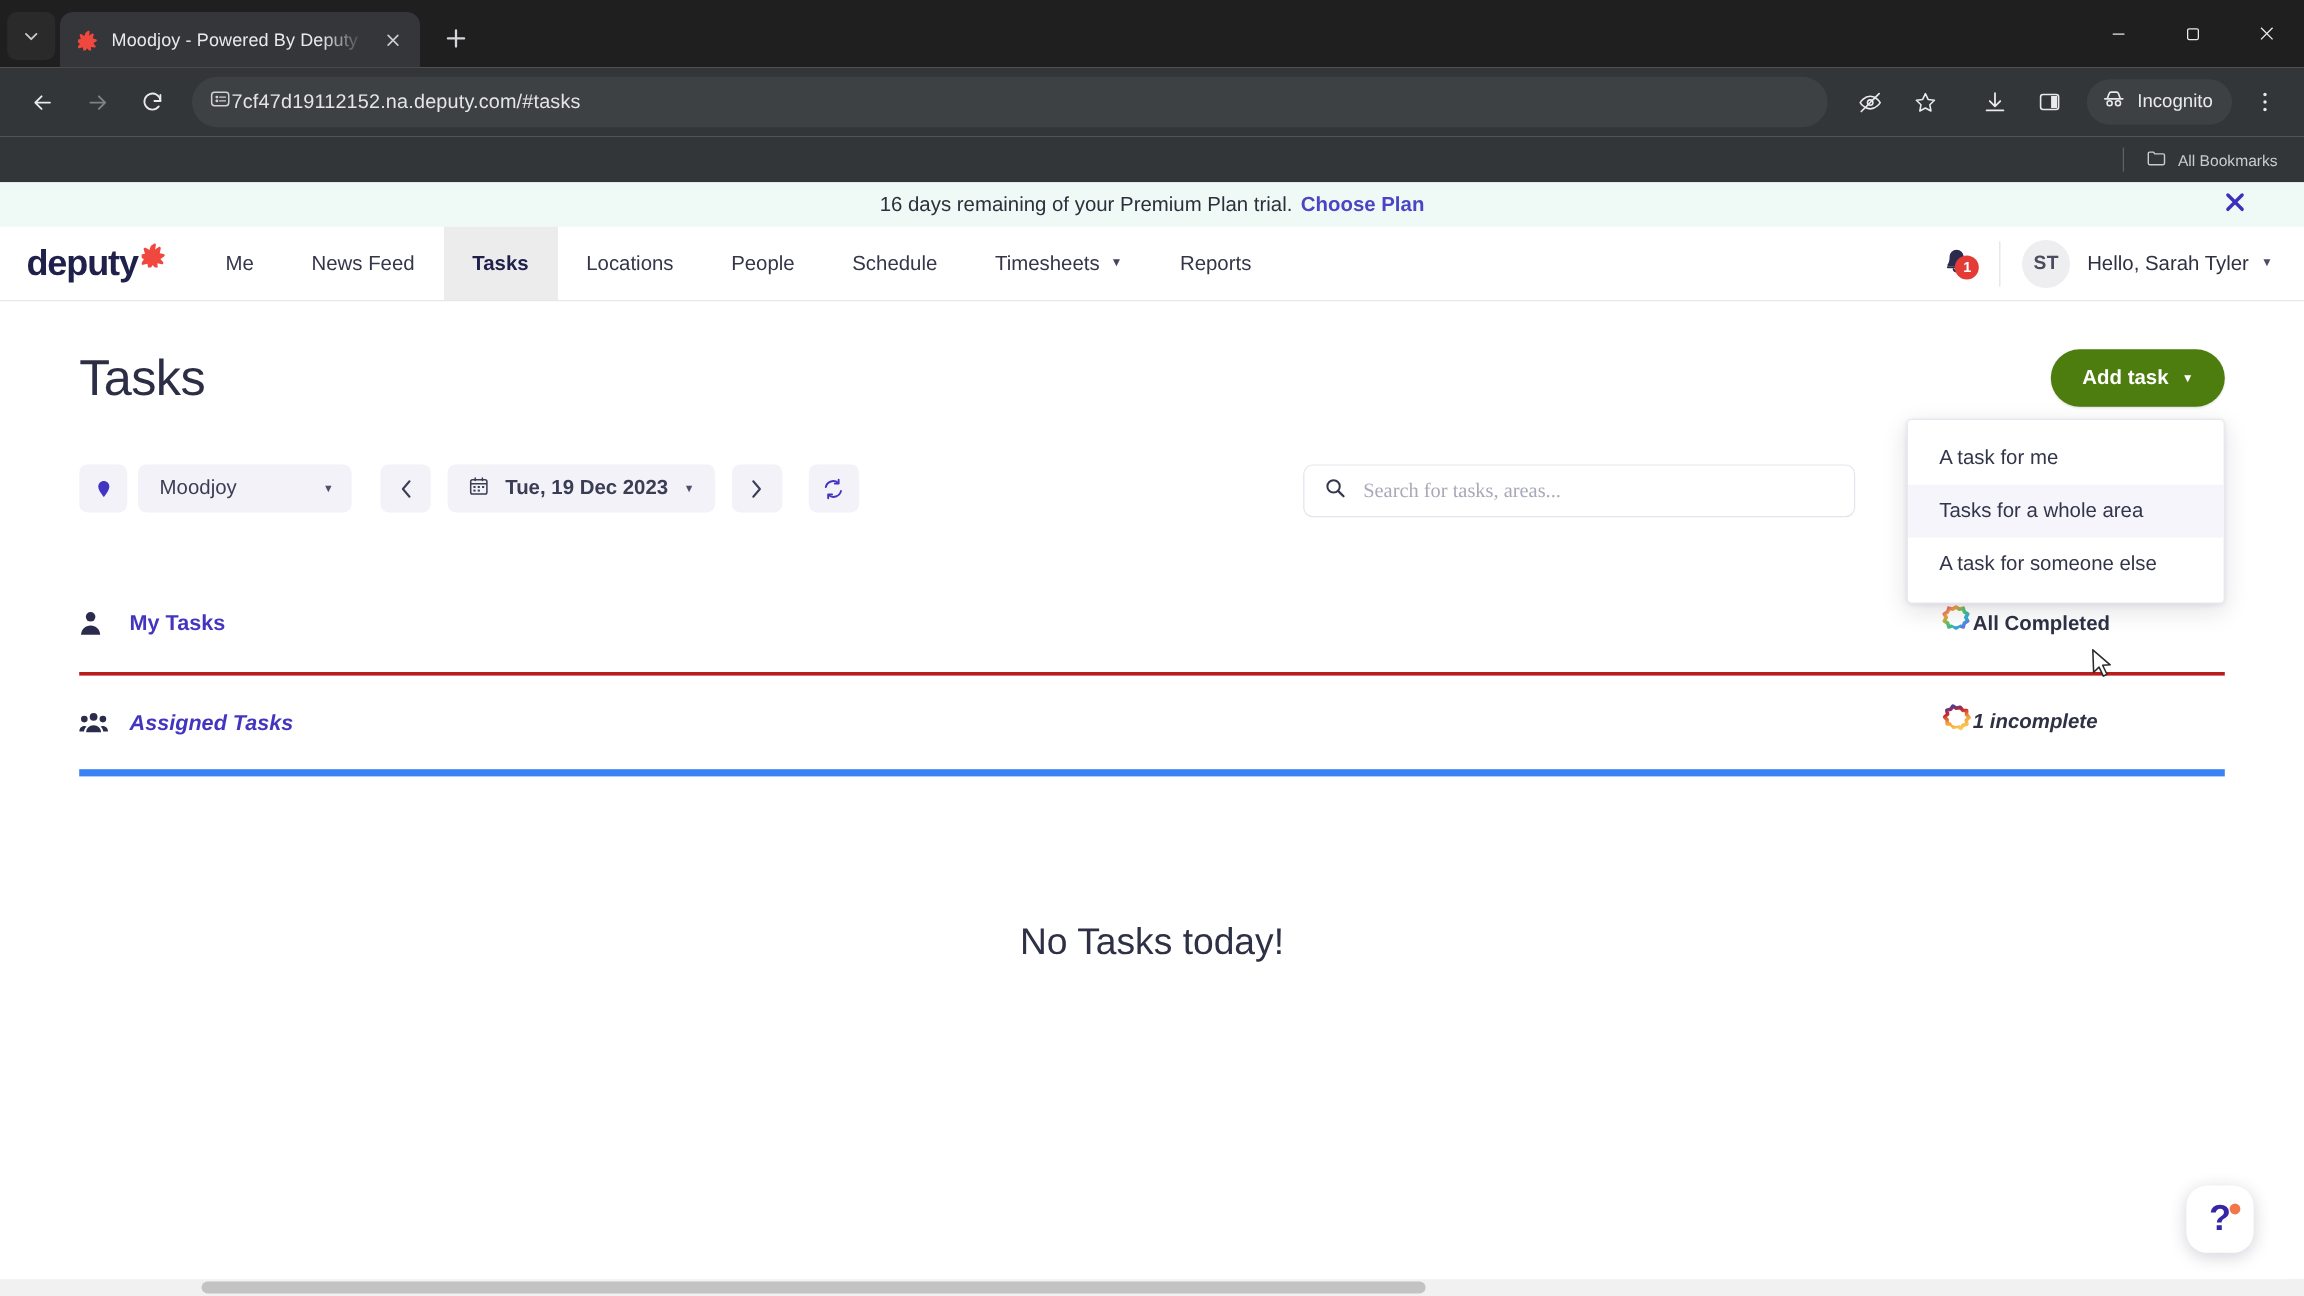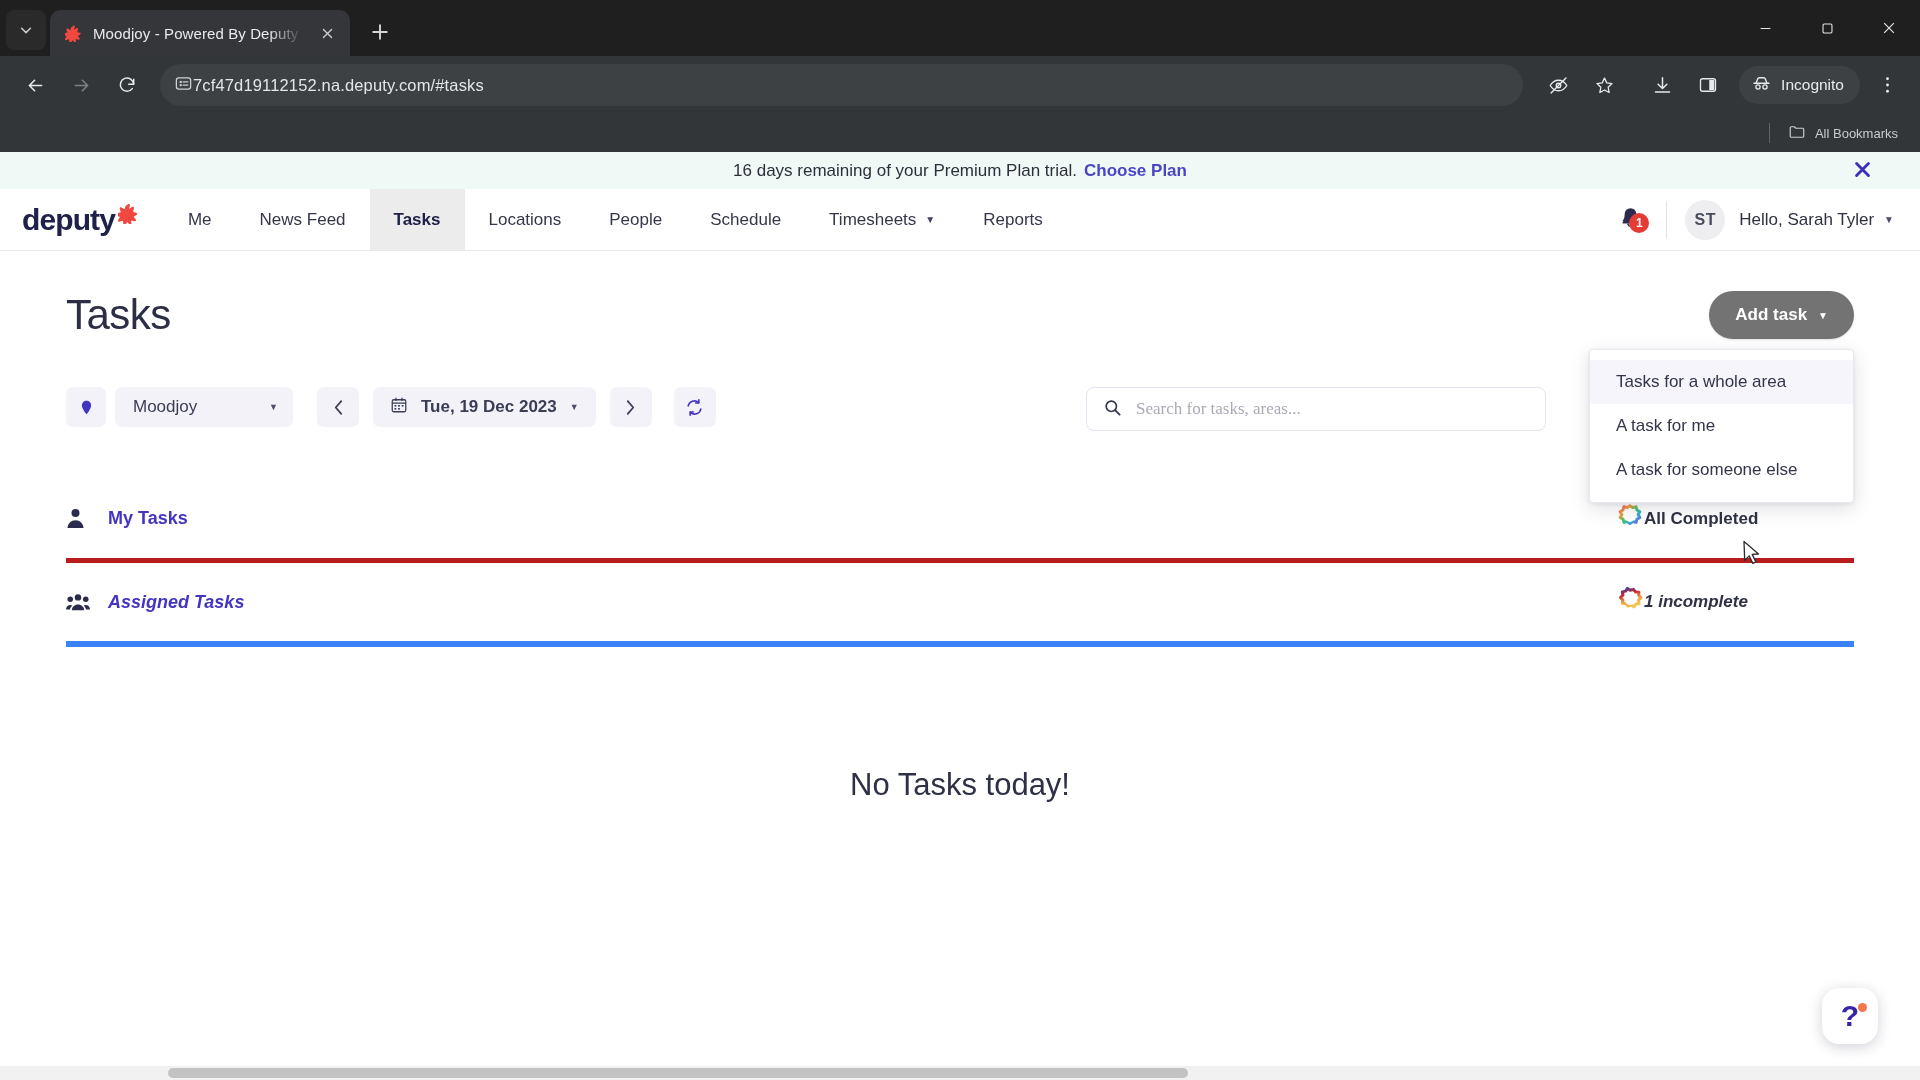--- a/index.html
+++ b/index.html
@@ -94,21 +94,21 @@
     font-size:16px; font-weight:700; display:flex; align-items:center; justify-content:center; letter-spacing:.5px;
   }
   .hello { font-size:17px; color:#2f3142; margin-left:14px; cursor:pointer; display:flex; align-items:center; gap:10px; }
   .hello .caret { font-size:10px; color:#4c4e66; }
 
   .content { padding:0 66px; position:relative; }
 
   .page-head { display:flex; align-items:flex-start; justify-content:space-between; padding-top:40px; }
   .page-title { font-size:42px; font-weight:400; color:#2c2e45; letter-spacing:-.5px; }
   .addtask-btn {
-    background:#737373; color:#fff; font-size:17px; font-weight:700; border:none;
+    background:#4d7c0f; color:#fff; font-size:17px; font-weight:700; border:none;
     border-radius:24px; padding:14px 26px; display:flex; align-items:center; gap:11px;
     cursor:pointer; box-shadow:0 1px 2px rgba(0,0,0,.12);
   }
   .addtask-btn .caret { font-size:10px; }
 
   .dropdown {
     position:absolute; right:66px; top:98px; width:265px; background:#fff;
     border:1px solid #e8e8ef; border-radius:4px;
     box-shadow:0 6px 20px rgba(20,20,50,.13), 0 1px 4px rgba(20,20,50,.08);
     padding:10px 0; z-index:40;
@@ -140,21 +140,21 @@
     border:1px solid #e4e4ee; border-radius:8px; display:flex; align-items:center; gap:14px; padding:0 16px;
   }
   .search-box input {
     border:none; outline:none; font-size:17px; color:#33354a; background:transparent; width:100%;
     font-family:Liberation Serif, serif;
   }
   .search-box input::placeholder { color:#a9aab8; }
 
   .task-list { margin-top:52px; }
   .task-row {
-    height:84px; display:flex; align-items:center; border-bottom:5px solid #b91c1c; cursor:pointer;
+    height:84px; display:flex; align-items:center; border-bottom:3px solid #b91c1c; cursor:pointer;
   }
   .task-row:last-child { border-bottom:6px solid #3b82f6;font-style:italic; }
   .task-left { display:flex; align-items:center; gap:0; }
   .task-ico { width:42px; display:flex; align-items:center; justify-content:flex-start; }
   .task-name { font-size:18px; font-weight:700; color:#4335c0; }
   .task-right { margin-left:auto; display:flex; align-items:center; padding-right:60px; }
   .task-status { font-size:17px; font-weight:700; color:#2f3145; min-width:150px; }
 
   .empty-state { text-align:center; margin-top:120px; font-size:31px; color:#2e3046; font-weight:400; }
 
@@ -390,22 +390,22 @@
 
       <div class="page-head">
         <h1 class="page-title">Tasks</h1>
         <button class="addtask-btn">
           <span>Add task</span>
           <span class="caret">▼</span>
         </button>
       </div>
 
       <div class="dropdown">
+        <div class="dd-item"><span>A task for me</span></div>
         <div class="dd-item hovered"><span>Tasks for a whole area</span></div>
-        <div class="dd-item"><span>A task for me</span></div>
         <div class="dd-item"><span>A task for someone else</span></div>
       </div>
 
       <div class="filters">
         <div class="pin-btn">
           <svg width="17" height="17" viewBox="0 0 24 24">
               <path d="M12 2.5c-3.6 0-6.5 2.9-6.5 6.5 0 4.9 6.5 12.5 6.5 12.5s6.5-7.6 6.5-12.5c0-3.6-2.9-6.5-6.5-6.5z" fill="#4335c0"></path>
             </svg>
         </div>
         <div class="loc-select">

